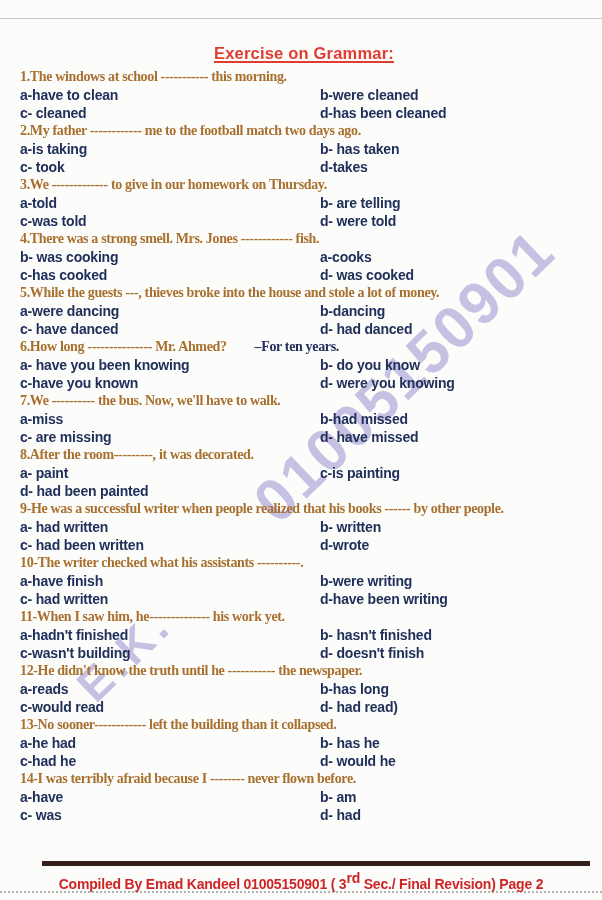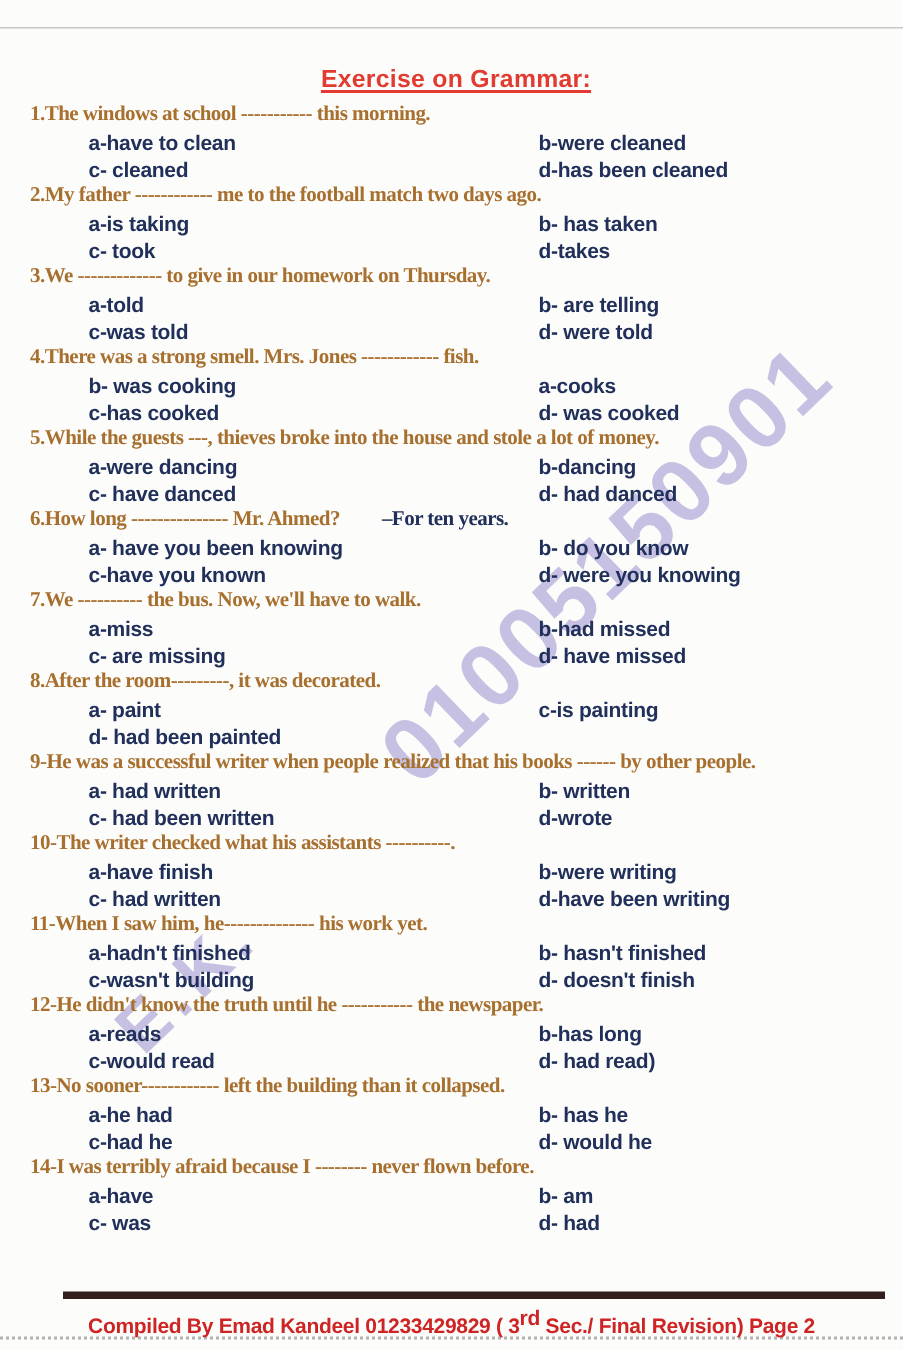--- a/index.html
+++ b/index.html
@@ -18,21 +18,21 @@
   .wm-sec{left:124px;top:655px;font-size:46px;letter-spacing:5px;
     transform:translate(-50%,-50%) rotate(-44deg);}
   .content{position:absolute;top:44px;left:20px;width:568px;z-index:2;}
   .title{display:block;text-align:center;color:var(--c-title,#e23b31);
     font-size:16.5px;letter-spacing:.2px;margin-bottom:5px;
     text-decoration:underline;text-decoration-thickness:2px;text-underline-offset:2px;}
   .qline{color:var(--c-question,#a8702f);font-size:14px;line-height:18px;
     letter-spacing:-.35px;font-family:Liberation Serif, serif;}
   .qnote{color:var(--c-option,#21305a);margin-left:28px;}
   .opts{display:grid;grid-template-columns:300px 1fr;
-    color:var(--c-option,#21305a);font-size:14px;line-height:18px;letter-spacing:-.2px;margin-left:39px;}
+    color:var(--c-option,#21305a);font-size:14px;line-height:18px;letter-spacing:-.2px;}
   .rule{position:absolute;left:42px;width:548px;top:861px;height:5px;
     background:#33201c;z-index:2;}
   .footer{position:absolute;top:870px;left:0;width:100%;text-align:center;
     color:var(--c-footer,#ce2424);font-size:14px;letter-spacing:-.2px;z-index:2;}
   .footer sup{font-size:14px;}
   .botline{position:absolute;top:891px;left:0;width:100%;
     border-top:2px dotted #b2b2b2;}
 </style>
 </head>
 <body>
@@ -210,16 +210,16 @@
       <span class="opt opt-b">b- am</span>
       <span class="opt opt-c">c- was</span>
       <span class="opt opt-d">d- had</span>
     </div>
   </div>
 </div>
   </div>
 
   <div class="rule"></div>
   <div class="footer">
-    <span>Compiled By Emad Kandeel  01233429829 ( 3</span><sup>rd</sup><span> Sec./ Final Revision)  Page 2</span>
+    <span>Compiled By Emad Kandeel  01005150901 ( 3</span><sup>rd</sup><span> Sec./ Final Revision)  Page 2</span>
   </div>
   <div class="botline"></div>
 </div>
 
 </body></html>

